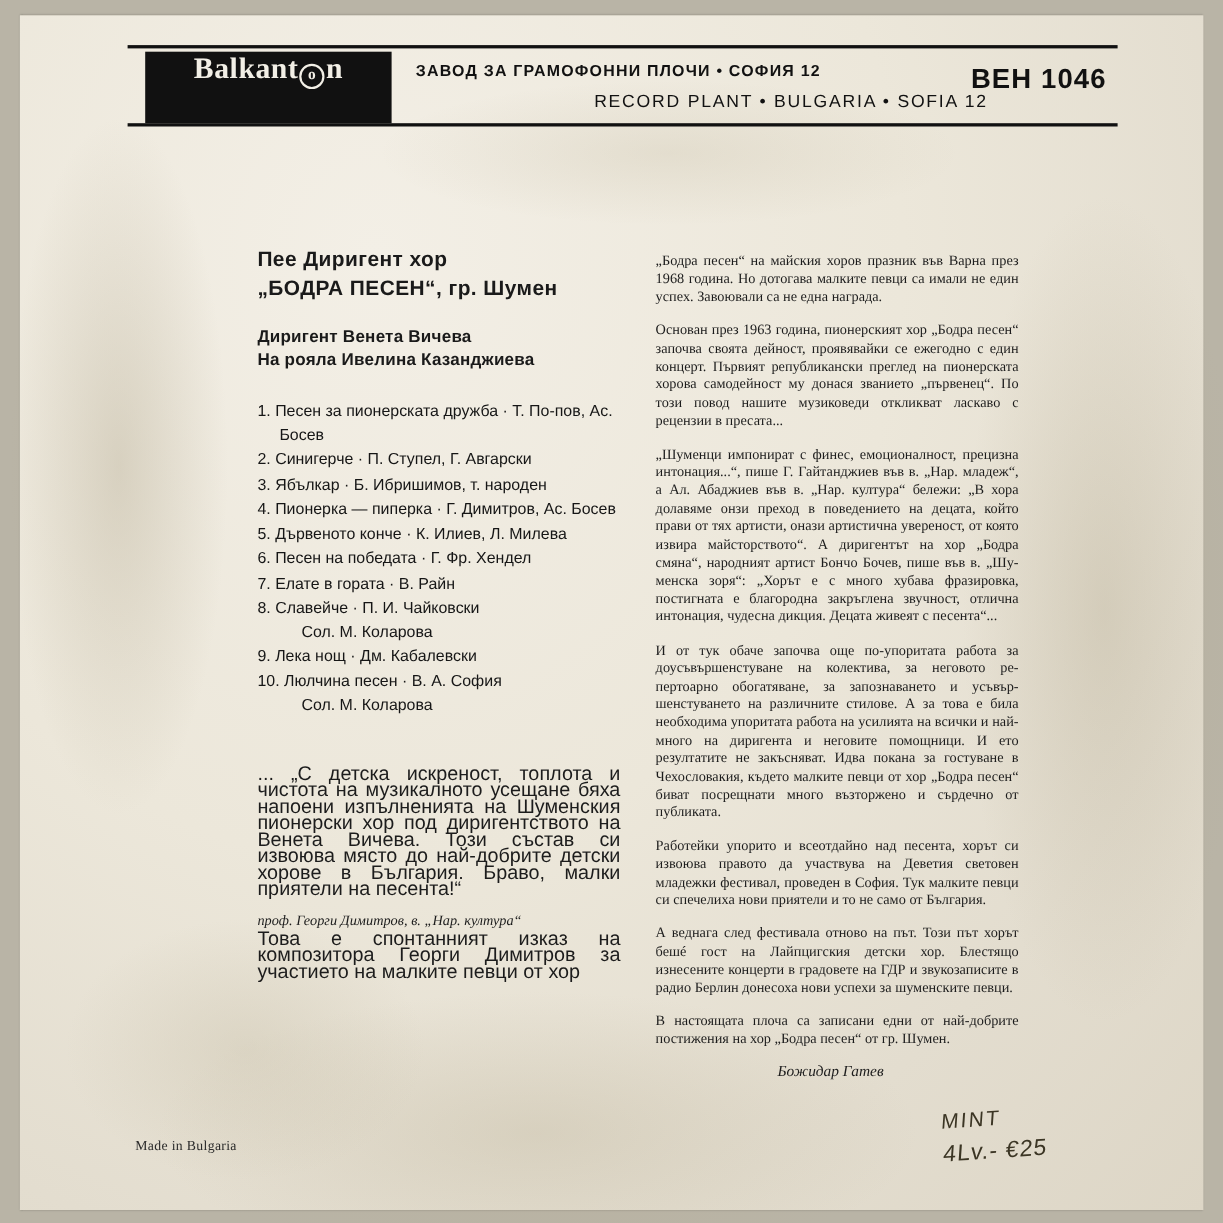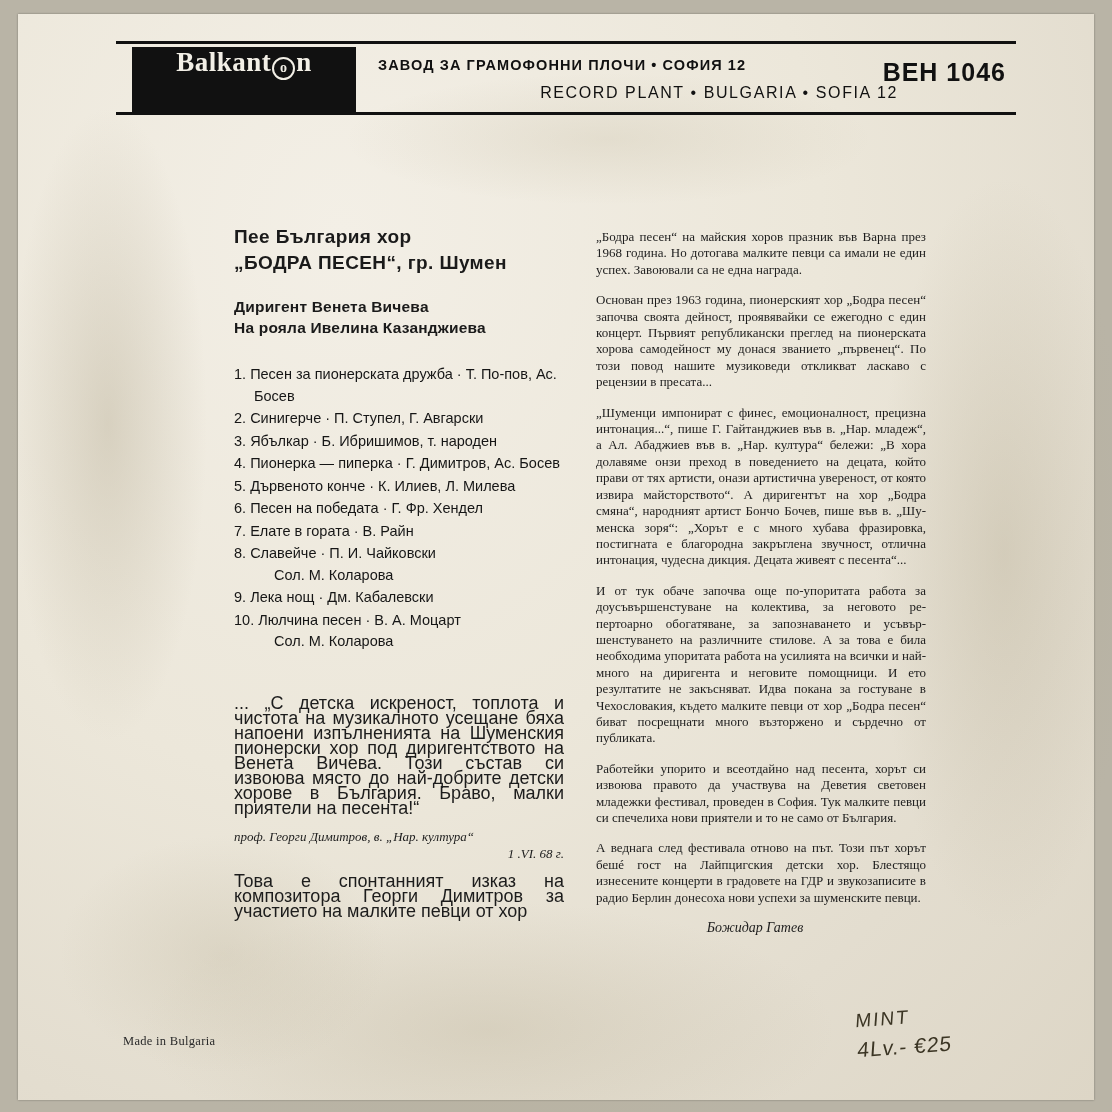--- a/index.html
+++ b/index.html
@@ -266,54 +266,54 @@
       <span id="logo-text">Balkant<span class="oo">o</span>n</span>
     </div>
     <div id="plant-lines">
       <div class="plant-line l1">ЗАВОД ЗА ГРАМОФОННИ ПЛОЧИ • СОФИЯ 12</div>
       <div class="plant-line l2">RECORD PLANT • BULGARIA • SOFIA 12</div>
     </div>
     <div id="catalog">BEH 1046</div>
   </div>
 
   <div id="col-left">
-    <div class="title1">Пее България хор</div>
+    <div class="title1">Пее Диригент хор</div>
     <div class="title2">„БОДРА ПЕСЕН“, гр. Шумен</div>
     <div class="credit">Диригент Венета Вичева</div>
     <div class="credit">На рояла Ивелина Казанджиева</div>
 
     <ul id="tracklist">
         <li><span>1.</span> <span>Песен за пионерската дружба · Т. По-пов, Ас. Босев</span></li>
         <li><span>2.</span> <span>Синигерче · П. Ступел, Г. Авгарски</span></li>
         <li><span>3.</span> <span>Ябълкар · Б. Ибришимов, т. народен</span></li>
         <li><span>4.</span> <span>Пионерка — пиперка · Г. Димитров, Ас. Босев</span></li>
         <li><span>5.</span> <span>Дървеното конче · К. Илиев, Л. Милева</span></li>
         <li><span>6.</span> <span>Песен на победата · Г. Фр. Хендел</span></li>
         <li><span>7.</span> <span>Елате в гората · В. Райн</span></li>
         <li><span>8.</span> <span>Славейче · П. И. Чайковски</span><span class="soloist">Сол. М. Коларова</span></li>
         <li><span>9.</span> <span>Лека нощ · Дм. Кабалевски</span></li>
-        <li><span>10.</span> <span>Люлчина песен · В. А. Моцарт</span><span class="soloist">Сол. М. Коларова</span></li>
+        <li><span>10.</span> <span>Люлчина песен · В. А. София</span><span class="soloist">Сол. М. Коларова</span></li>
       </ul>
 
     <div id="quote-block">
       <p class="small-para">... „С детска искреност, топлота и чистота на му­зикалното усещане бяха напоени изпълненията на Шуменския пионерски хор под диригентството на Венета Вичева. Този състав си извоюва място до най-добрите детски хорове в България. Браво, малки приятели на песента!“</p>
       <p class="src-line">проф. Георги Димитров, в. „Нар. култура“</p>
-      <p class="src-date">1 .VI. 68 г.</p>
       <p class="small-para">Това е спонтанният изказ на композитора Георги Димитров за участието на малките певци от хор</p>
     </div>
   </div>
 
   <div id="col-right">
     <div id="right-paras">
         <p class="r-para">„Бодра песен“ на майския хоров празник във Варна през 1968 година. Но дотогава малките певци са имали не един успех. Завоювали са не една награда.</p>
         <p class="r-para">Основан през 1963 година, пионерският хор „Бодра песен“ започва своята дейност, проявявайки се еже­годно с един концерт. Първият републикански пре­глед на пионерската хорова самодейност му донася званието „първенец“. По този повод нашите музи­коведи откликват ласкаво с рецензии в пресата...</p>
         <p class="r-para">„Шуменци импонират с финес, емоционалност, пре­цизна интонация...“, пише Г. Гайтанджиев във в. „Нар. младеж“, а Ал. Абаджиев във в. „Нар. кул­тура“ бележи: „В хора долавяме онзи преход в по­ведението на децата, който прави от тях артисти, онази артистична увереност, от която извира май­сторството“. А диригентът на хор „Бодра смяна“, народният артист Бончо Бочев, пише във в. „Шу­менска зоря“: „Хорът е с много хубава фрази­ровка, постигната е благородна закръглена звучност, отлична интонация, чудесна дикция. Децата живеят с песента“...</p>
         <p class="r-para">И от тук обаче започва още по-упоритата работа за доусъвършенстуване на колектива, за неговото ре­пертоарно обогатяване, за запознаването и усъвър­шенстуването на различните стилове. А за това е била необходима упоритата работа на усилията на всички и най-много на диригента и неговите помощници. И ето резултатите не закъсняват. Идва покана за гостуване в Чехословакия, където малките певци от хор „Бод­ра песен“ биват посрещнати много възторжено и сърдечно от публиката.</p>
         <p class="r-para">Работейки упорито и всеотдайно над песента, хорът си извоюва правото да участвува на Деветия све­товен младежки фестивал, проведен в София. Тук малките певци си спечелиха нови приятели и то не само от България.</p>
         <p class="r-para">А веднага след фестивала отново на път. Този път хорът бешé гост на Лайпцигския детски хор. Блес­тящо изнесените концерти в градовете на ГДР и звукозаписите в радио Берлин донесоха нови успехи за шуменските певци.</p>
+        <p class="r-para">В настоящата плоча са записани едни от най-добрите постижения на хор „Бодра песен“ от гр. Шумен.</p>
       </div>
     <div class="signature">Божидар Гатев</div>
   </div>
 
   <div id="made-in">Made in Bulgaria</div>
 
   <div id="price-note">
     <span class="hw">MINT</span>
     <span class="hw hw2">4Lv.- €25</span>
   </div>

